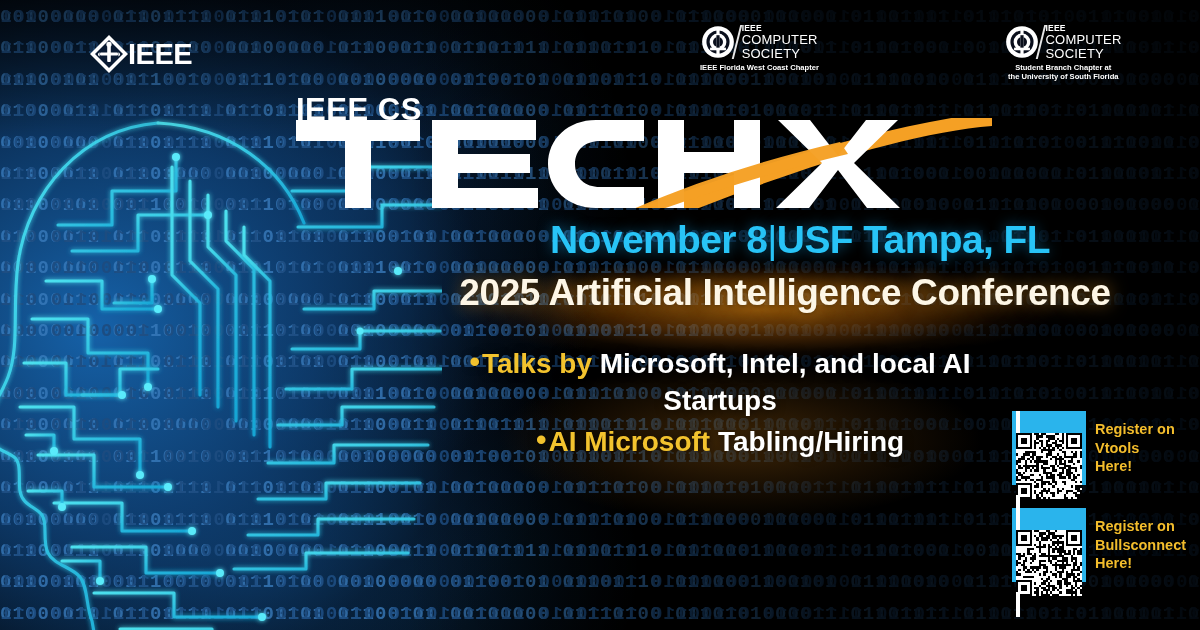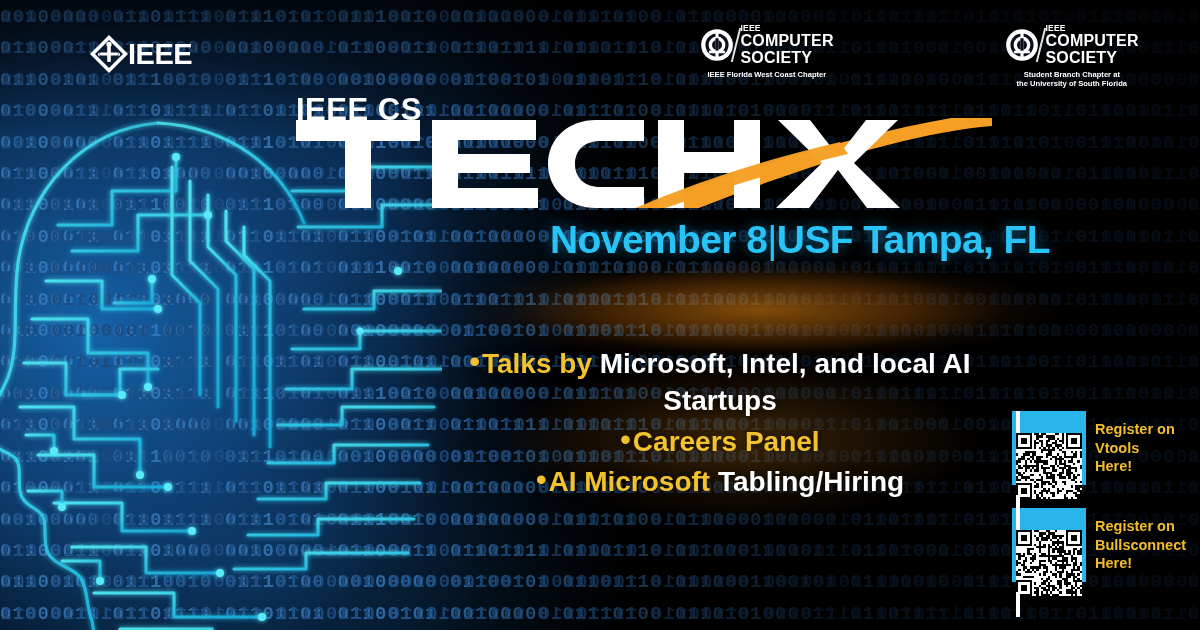--- a/index.html
+++ b/index.html
@@ -104,21 +104,21 @@
   .cs-mark { width:30px; height:30px; flex:0 0 auto; }
   .cs-slash {
     width:1.5px; height:30px; background:#fff; transform:skewX(-14deg);
     margin:0 4px 0 1px; opacity:.9;
   }
   .cs-text { color:#fff; line-height:1.05; }
   .cs-ieee {
     font-size:8.5px; font-weight:700; letter-spacing:.2px; display:block;
   }
   .cs-big {
-    font-size:16px; font-weight:700; letter-spacing:.2px; display:block;
+    font-size:13px; font-weight:400; letter-spacing:.2px; display:block;
   }
   .cs-sub {
     font-size:11px; font-weight:400; letter-spacing:.1px; display:block;
   }
   .cs-caption {
     color:#fff; font-size:7.6px; font-weight:700;
     line-height:1.22; margin-top:3px; text-align:center;
   }
 
   .logo-syp   { left:360px; top:35px; }
@@ -397,27 +397,25 @@
 
       <path d="M330 96 C392 68 470 42 548 24 L556 36 C480 54 404 78 352 98 Z" fill="#f5a024" opacity="0.97"></path>
     </svg>
 
   </div>
 
   <div class="date-line">
     <span>November 8</span><span class="sep">|</span><span>USF Tampa, FL</span>
   </div>
 
+  <div class="headline">2025 Artificial Intelligence Conference</div>
 
   <div class="bullets">
     <div class="bullet-line">
       <span class="dot">•</span><span class="gold">Talks by</span><span> Microsoft, Intel, and local AI Startups</span>
-    </div>
-    <div class="bullet-line">
-      <span class="dot">•</span><span class="gold">Careers Panel</span><span></span>
     </div>
     <div class="bullet-line">
       <span class="dot">•</span><span class="gold">AI Microsoft</span><span> Tabling/Hiring</span>
     </div>
   </div>
 
 
   <div class="qr-block qr-vtools">
     <span class="qr-frame">
       <span class="qr-inner">

